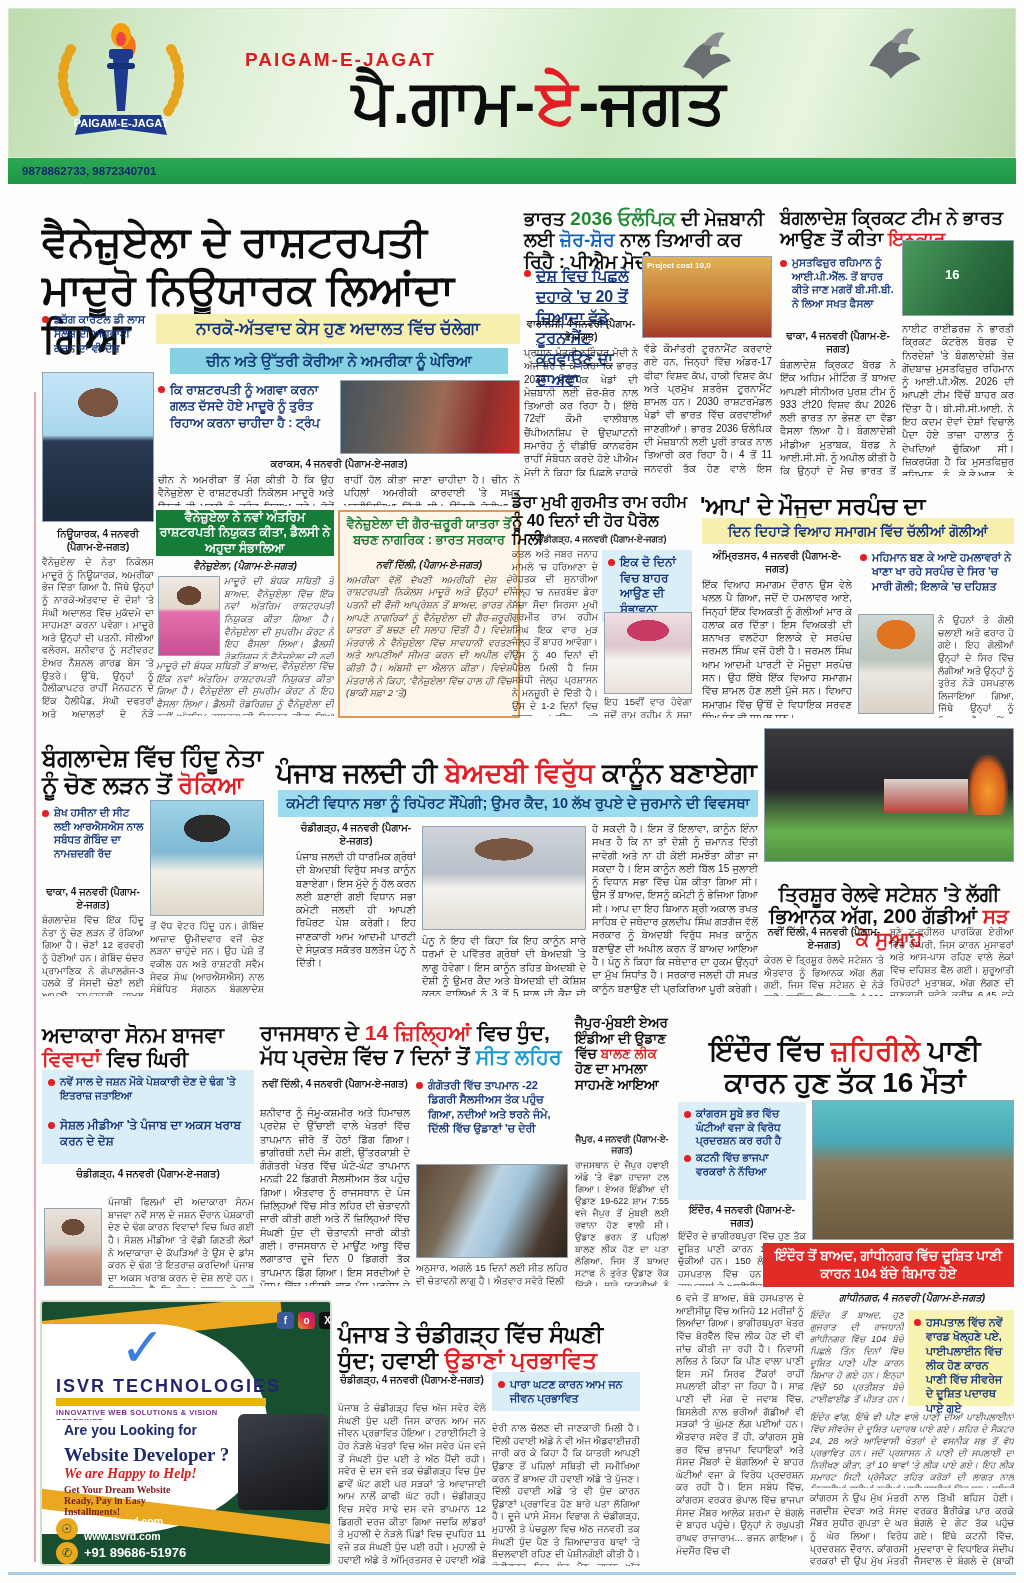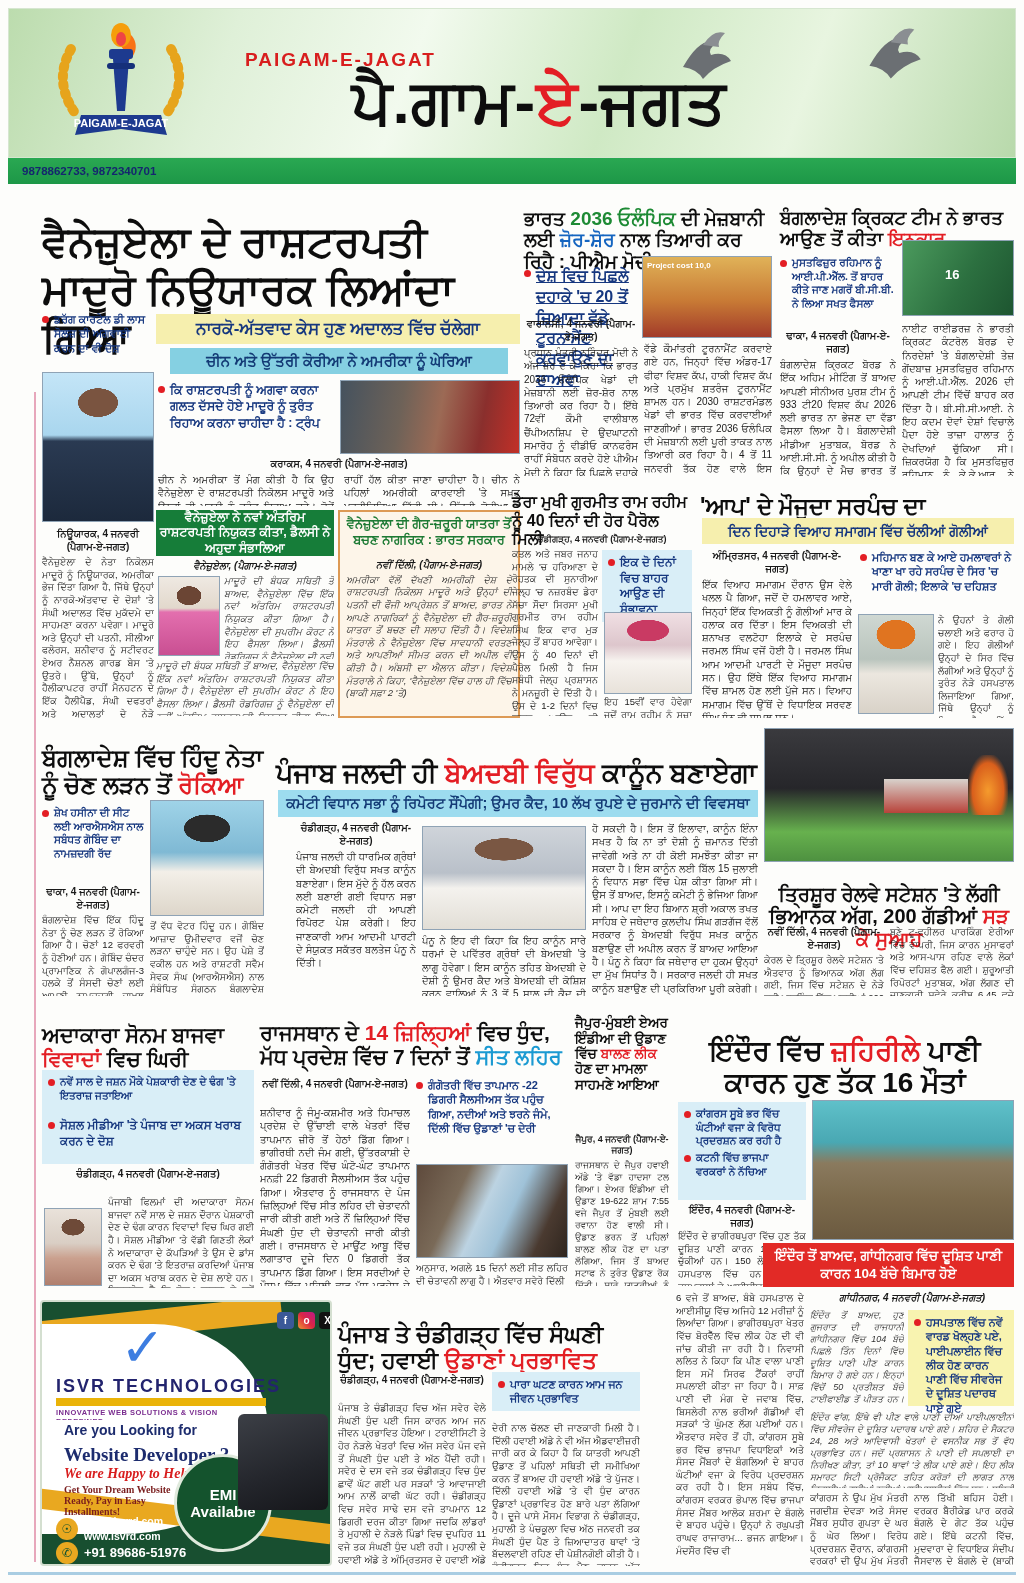--- a/index.html
+++ b/index.html
@@ -281,21 +281,20 @@
       <span class="soc" style="background:#111;">X</span>
 
     </div>
     <div class="abs check" style="left:78px;top:24px;">✓</div>
     <div class="abs ad-name" style="left:14px;top:74px;">ISVR TECHNOLOGIES</div>
     <div class="abs ad-tag" style="left:14px;top:96px;width:210px;">INNOVATIVE WEB SOLUTIONS &amp; VISION REDEFINED</div>
     <div class="abs ad-look" style="left:14px;top:118px;">Are you Looking for</div>
     <div class="abs ad-dev" style="left:22px;top:142px;">Website Developer ?</div>
     <div class="abs ad-help" style="left:22px;top:164px;">We are Happy to Help!</div>
     <div class="abs ad-get" style="left:22px;top:182px;width:130px;">Get Your Dream Website Ready, Pay in Easy Installments!</div>
-    <div class="ad-emi" style="left:132px;top:152px;">EMI Available</div>
     <div class="abs photo ph-laptop" style="left:196px;top:112px;width:90px;height:96px;border:none;"></div>
     <div class="abs" style="left:14px;top:212px;display:flex;gap:6px;align-items:center;">
       <span class="icon-circle">☉</span>
       <span class="ad-contact"><span>info@isvrd.com</span><br><span>www.isvrd.com</span></span>
     </div>
     <div class="abs" style="left:14px;top:240px;display:flex;gap:6px;align-items:center;">
       <span class="icon-circle">✆</span>
       <span class="ad-contact" style="font-size:13px;">+91 89686-51976</span>
     </div>
   </section>

